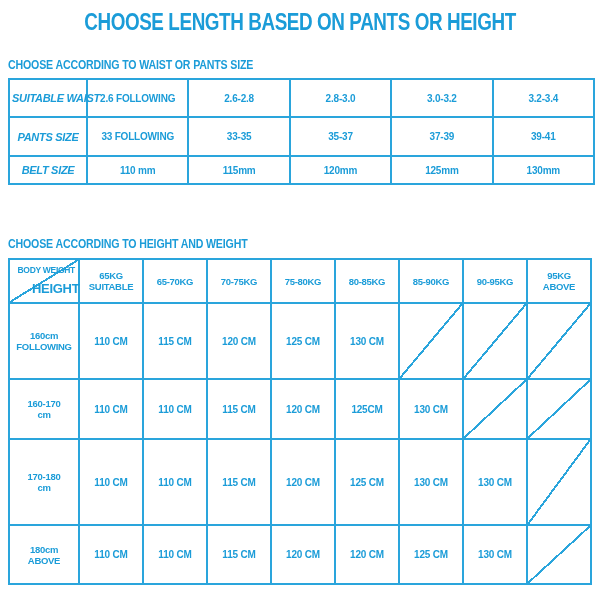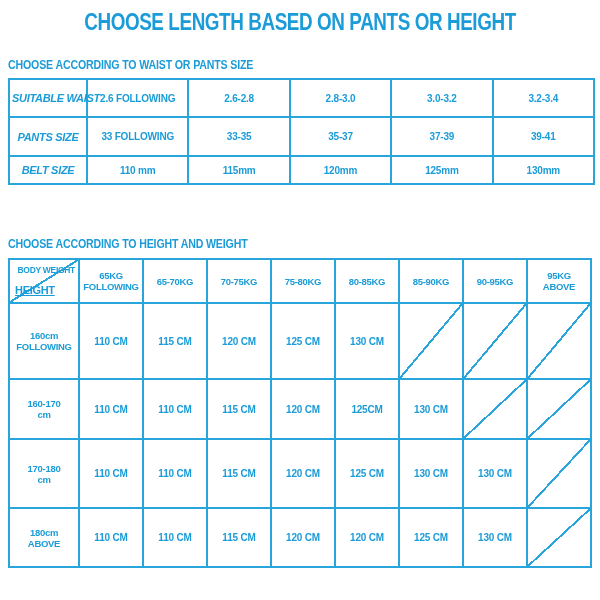--- a/index.html
+++ b/index.html
@@ -34,40 +34,40 @@
   #table1 tr.r1 { height:38px; }
   #table1 tr.r2 { height:39px; }
   #table1 tr.r3 { height:28px; }
   #table1 td.row-label { font-size:11px; letter-spacing:-0.3px; white-space:nowrap;font-style:italic; }
 
   #table2 { top:258px; width:584px; }
   #table2 col.c0 { width:70px; }
   #table2 tr.hrow  { height:44px; }
   #table2 tr.dr1 { height:76px; }
   #table2 tr.dr2 { height:60px; }
-  #table2 tr.dr3 { height:69px; }
+  #table2 tr.dr3 { height:86px; }
   #table2 tr.dr4 { height:59px;border-radius:24px; }
   #table2 td.weight-header { font-size:9.5px; letter-spacing:-0.3px; }
   #table2 td.height-label { font-size:9.5px; letter-spacing:-0.3px; }
 
   .diag {
     background-image:linear-gradient(to bottom right,
       transparent calc(50% - 1px),
       var(--line) calc(50% - 1px),
       var(--line) calc(50% + 1px),
       transparent calc(50% + 1px));
   }
   td.corner { position:relative; padding:0; }
   .corner-top-right {
     position:absolute; top:5px; right:3px;
     font-size:8.5px; letter-spacing:-0.3px; white-space:nowrap;
   }
   .corner-bottom-left {
-    position:absolute; bottom:6px; left:5px;
-    font-size:11px; letter-spacing:-0.3px; white-space:nowrap;text-decoration:underline;
+    position:absolute; bottom:6px; left:22px;
+    font-size:13px; letter-spacing:-0.3px; white-space:nowrap;
   }
 </style>
 </head>
 <body>
 
 <div class="page-title">CHOOSE LENGTH BASED ON PANTS OR HEIGHT</div>
 
 <div class="section-heading" id="sec1-heading">CHOOSE ACCORDING TO WAIST OR PANTS SIZE</div>
 
 <table id="table1">
@@ -121,21 +121,21 @@
       <col>
       <col>
     </colgroup>
   <tbody>
       <tr class="hrow">
     <td class="corner diag">
       <span class="corner-top-right">BODY WEIGHT</span>
       <span class="corner-bottom-left">HEIGHT</span>
     </td>
     <td class="weight-header">65KG
-FOLLOWING</td>
+SUITABLE</td>
     <td class="weight-header">65-70KG</td>
     <td class="weight-header">70-75KG</td>
     <td class="weight-header">75-80KG</td>
     <td class="weight-header">80-85KG</td>
     <td class="weight-header">85-90KG</td>
     <td class="weight-header">90-95KG</td>
     <td class="weight-header">95KG
 ABOVE</td>
   </tr>
   <tr class="dr1">

